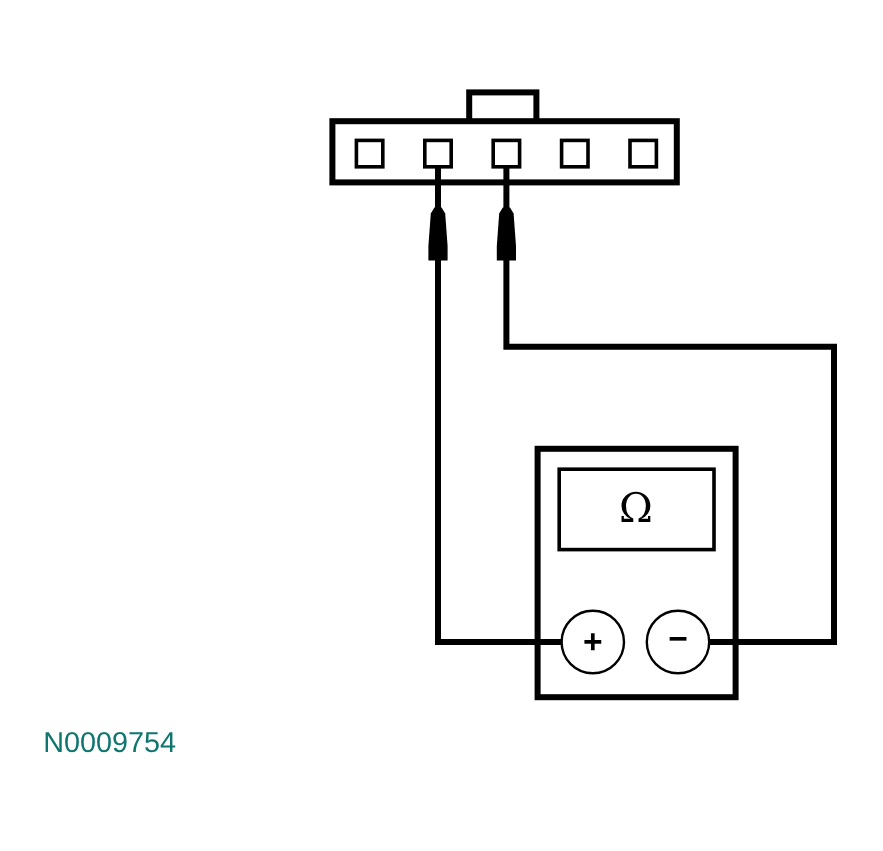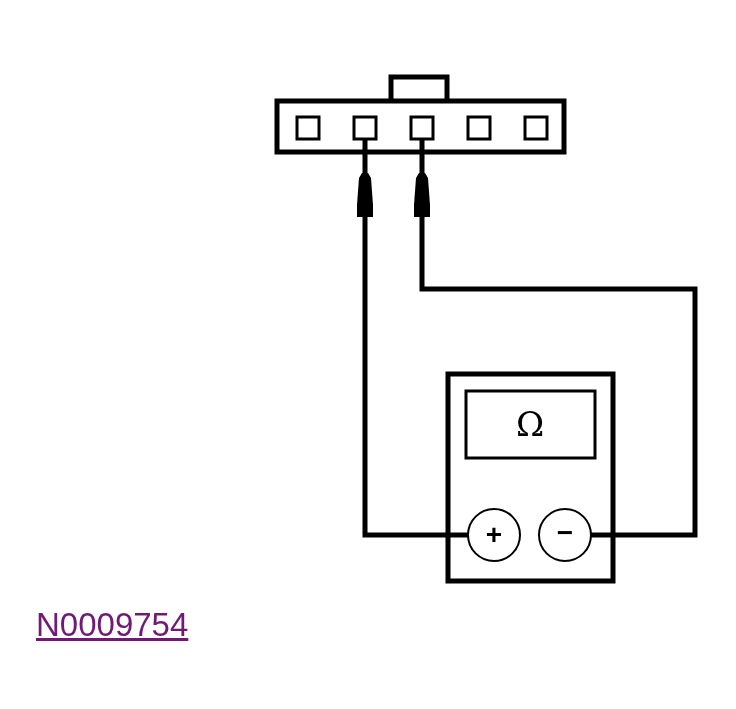--- a/index.html
+++ b/index.html
@@ -1,22 +1,21 @@
 <!DOCTYPE html>
 <html><head>
   <meta charset="utf-8">
   <style>
     html, body { margin: 0; padding: 0; background: #ffffff; }
     body { width: 736px; height: 709px; position: relative; overflow: hidden; }
     svg.diagram { position: absolute; left: 0; top: 0; }
     .figure-id {
       position: absolute; left: 36px; top: 606px;
-      font-family: "Liberation Sans", sans-serif; font-size: 33px; color: #701a75;
+      font-family: "Liberation Sans", sans-serif; font-size: 24px; color: #0f766e;
       letter-spacing: 0px;
-      text-decoration: underline;
     }
     .omega-label {
       position: absolute; left: 465px; top: 390px; width: 130px; height: 68px;
       display: flex; align-items: center; justify-content: center;
       font-family: "DejaVu Serif", serif; font-size: 34px; color: #000;
     }
     .term-label {
       position: absolute; width: 52px; height: 52px;
       display: flex; align-items: center; justify-content: center;
       font-family: "Liberation Sans", sans-serif; font-weight: bold; font-size: 28px; color: #000;

